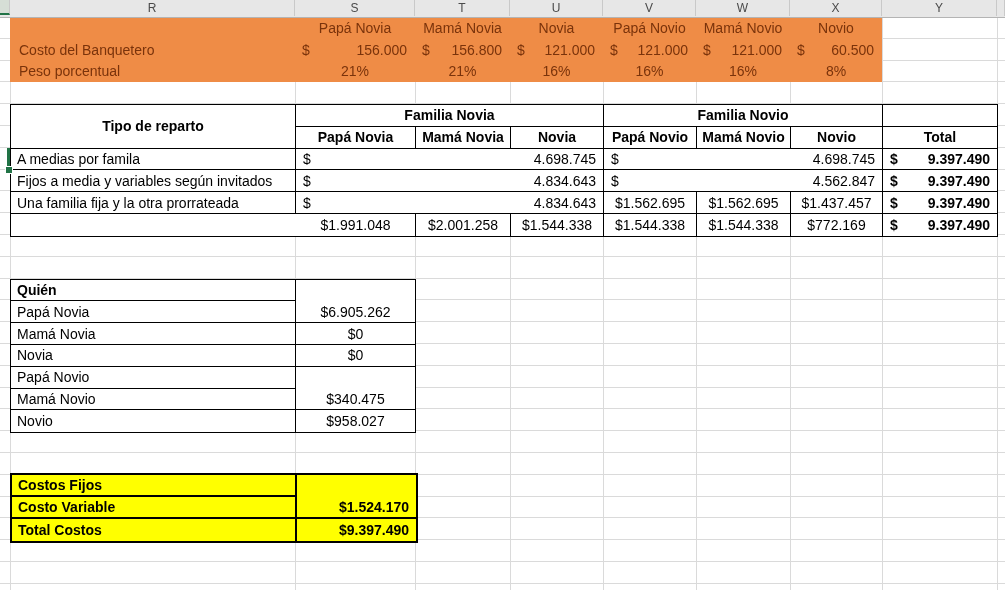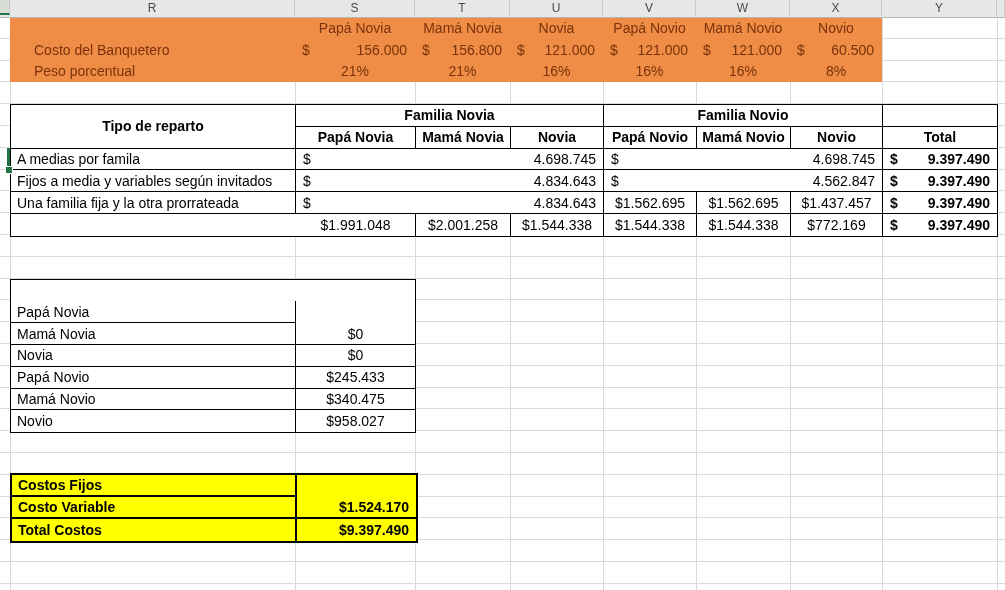--- a/index.html
+++ b/index.html
@@ -15,21 +15,21 @@
   .ch.corner{background:#d6ded6;border-bottom:2px solid #217346;height:15px;}
   
   .grid-h{position:absolute;left:0;right:0;top:17px;bottom:0;z-index:0;
     background:repeating-linear-gradient(to bottom,transparent 0px,transparent 20.8px,#dadada 20.8px,#dadada 21.8px);}
   .vline{position:absolute;top:17px;bottom:0;width:1px;background:#dadada;z-index:0;}
   
   .banquet{position:absolute;left:10px;top:17px;width:872px;height:65.4px;background:#EF8C46;color:#7A330B;z-index:1;}
   .bcell{position:absolute;height:21.8px;display:flex;align-items:center;box-sizing:border-box;}
   .bcell.center{justify-content:center;}
   .bcell.money{justify-content:space-between;padding:0 8px 0 7px;}
-  .blabel{position:absolute;left:24px;height:21.8px;display:flex;align-items:center;white-space:nowrap;text-align:center;}
+  .blabel{position:absolute;left:9px;height:21.8px;display:flex;align-items:center;white-space:nowrap;text-align:center;}
   
   .gtable{position:absolute;z-index:2;background:#fff;display:grid;border:1px solid #000;}
   .gc{box-sizing:border-box;border-right:1px solid #000;border-bottom:1px solid #000;
       display:flex;align-items:center;white-space:nowrap;overflow:hidden;}
   .gc.nbr{border-right:none;}
   .gc.nbb{border-bottom:none;}
   .gc.jc{justify-content:center;}
   .gc.jl{justify-content:flex-start;padding-left:6px;}
   .gc.jr{justify-content:flex-end;padding-right:7px;}
   .gc.jsb{justify-content:space-between;padding:0 7px 0 7px;}
@@ -182,28 +182,29 @@
     <div class="gc jc nbb" style="grid-column:5;grid-row:6">$1.544.338</div>
     <div class="gc jc nbb" style="grid-column:6;grid-row:6">$1.544.338</div>
     <div class="gc jc nbb" style="grid-column:7;grid-row:6">$772.169</div>
     <div class="gc jsb bold nbr nbb" style="grid-column:8;grid-row:6">
         <span>$</span>
         <span>9.397.490</span>
       </div>
   </div>
 
   <div class="gtable t3">
+    <div class="gc jl bold" style="grid-column:1;grid-row:1">Quién</div>
 
     <div class="gc jl" style="grid-column:1;grid-row:2">Papá Novia</div>
+    <div class="gc jc nbr" style="grid-column:2;grid-row:2">$6.905.262</div>
     <div class="gc jl" style="grid-column:1;grid-row:3">Mamá Novia</div>
     <div class="gc jc nbr" style="grid-column:2;grid-row:3">$0</div>
     <div class="gc jl" style="grid-column:1;grid-row:4">Novia</div>
     <div class="gc jc nbr" style="grid-column:2;grid-row:4">$0</div>
     <div class="gc jl" style="grid-column:1;grid-row:5">Papá Novio</div>
-    <div class="gc jc nbr" style="grid-column:2;grid-row:5">$245.433</div>
     <div class="gc jl" style="grid-column:1;grid-row:6">Mamá Novio</div>
     <div class="gc jc nbr" style="grid-column:2;grid-row:6">$340.475</div>
     <div class="gc jl nbb" style="grid-column:1;grid-row:7">Novio</div>
     <div class="gc jc nbr nbb" style="grid-column:2;grid-row:7">$958.027</div>
   </div>
 
   <div class="gtable t4">
     <div class="gc jl" style="grid-column:1;grid-row:1">Costos Fijos</div>
     <div class="gc jl" style="grid-column:1;grid-row:2">Costo Variable</div>
     <div class="gc jr nbr" style="grid-column:2;grid-row:2">$1.524.170</div>

